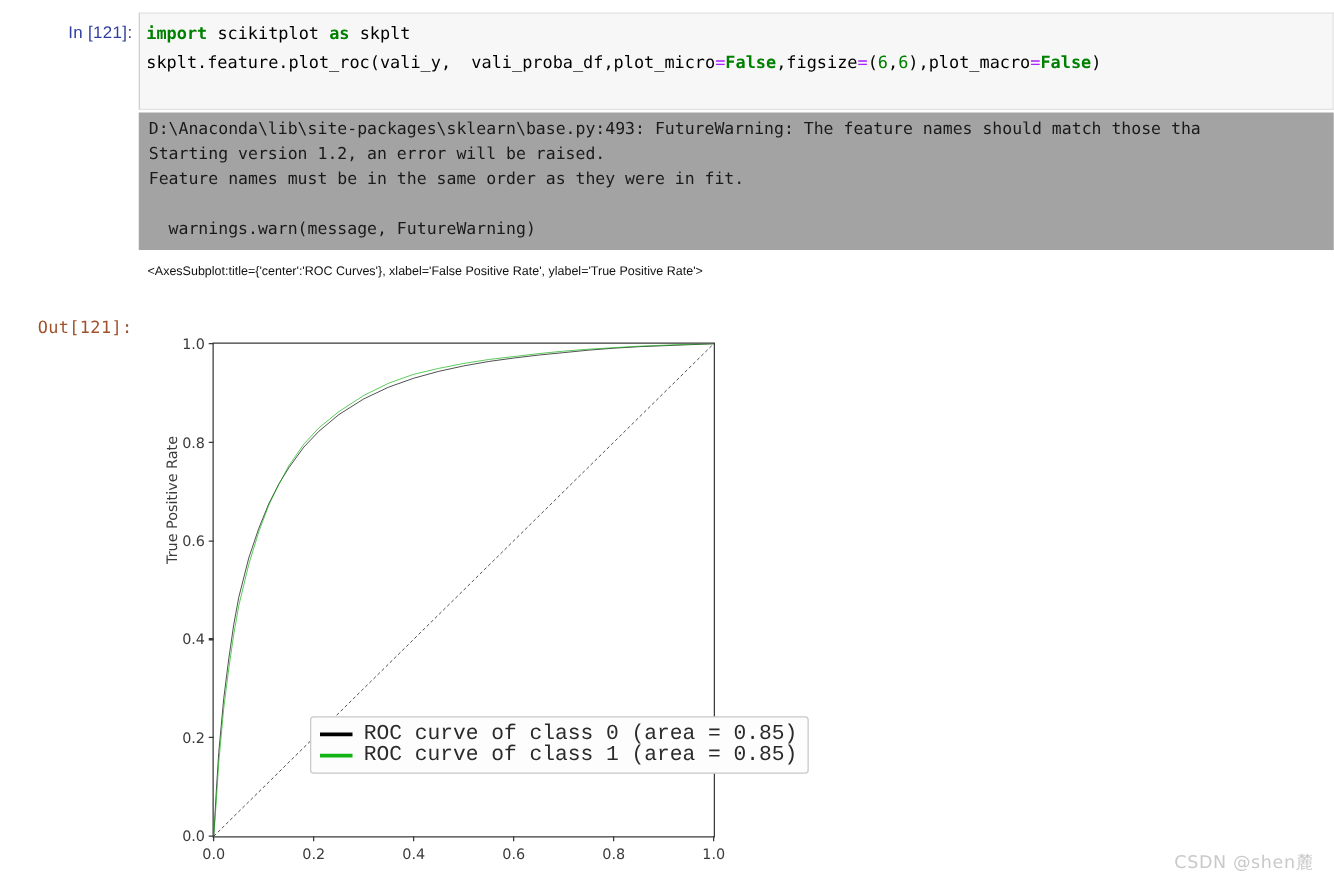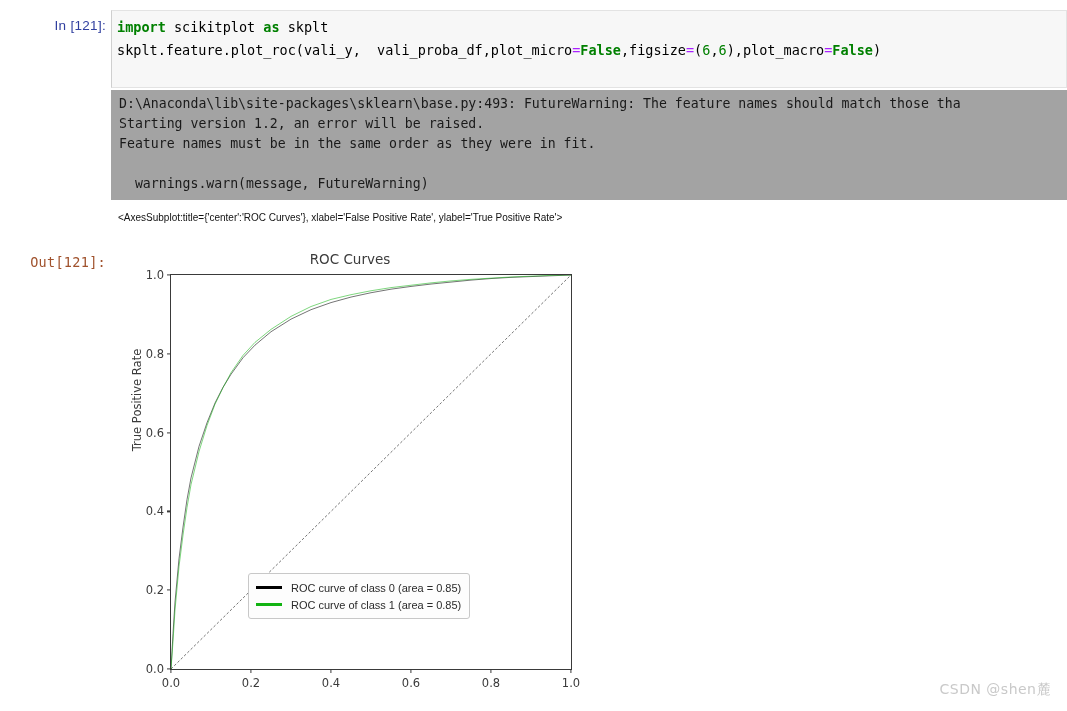--- a/index.html
+++ b/index.html
@@ -227,23 +227,23 @@
     height: 17px;
     white-space: nowrap;
   }
   .legend-swatch {
     width: 26px;
     height: 2.6px;
     margin-right: 9px;
     flex: 0 0 auto;
   }
   .legend-label {
-    font-size: 11px;
+    font-size: 17px;
     color: #2b2b2b;
-    font-family: Liberation Sans, sans-serif;
+    font-family: Liberation Mono, monospace;
   }
 
   
   .watermark {
     position: absolute;
     right: 16px;
     bottom: 12px;
     font-size: 14px;
     color: #c9c9c9;
     letter-spacing: 0.5px;
@@ -269,21 +269,20 @@
   <div class="warn-line spacer"></div>
   <div class="warn-line">  warnings.warn(message, FutureWarning)</div>
 </div>
 
 <div class="nb-out-row">
   <div class="out-prompt">Out[121]:</div>
   <div class="out-text">&lt;AxesSubplot:title={'center':'ROC Curves'}, xlabel='False Positive Rate', ylabel='True Positive Rate'&gt;</div>
 </div>
 
 <div class="figure">
-  <div class="fig-title">ROC Curves</div>
   <div class="ylabel">True Positive Rate</div>
 
   <div class="plot-area">
     <svg class="plot-svg" viewBox="0 0 100 100" preserveAspectRatio="none">
       <polyline id="chance-line" fill="none" stroke="#000000" stroke-width="0.55" stroke-dasharray="2.6,2.0" vector-effect="non-scaling-stroke" points="0.000,100.000 100.000,0.000"></polyline>
       <polyline id="series-0" fill="none" stroke="#000000" stroke-width="0.55" vector-effect="non-scaling-stroke" points="0.000,100.000 0.500,91.000 1.000,83.000 2.000,72.000 3.000,64.000 4.000,57.000 5.000,51.500 7.000,43.500 9.000,37.500 11.000,32.500 13.000,28.500 15.000,25.200 18.000,21.000 21.000,17.800 25.000,14.400 30.000,11.200 35.000,8.800 40.000,7.000 45.000,5.600 50.000,4.500 55.000,3.600 60.000,2.900 65.000,2.300 70.000,1.800 75.000,1.300 80.000,0.900 85.000,0.600 90.000,0.400 95.000,0.200 100.000,0.000"></polyline>
       <polyline id="series-1" fill="none" stroke="#12b312" stroke-width="0.55" vector-effect="non-scaling-stroke" points="0.000,100.000 0.500,93.000 1.000,85.000 2.000,74.000 3.000,66.000 4.000,59.000 5.000,53.200 7.000,44.800 9.000,38.200 11.000,32.800 13.000,28.600 15.000,24.800 18.000,20.400 21.000,17.100 25.000,13.800 30.000,10.500 35.000,8.000 40.000,6.200 45.000,5.000 50.000,4.000 55.000,3.200 60.000,2.600 65.000,2.000 70.000,1.500 75.000,1.100 80.000,0.800 85.000,0.500 90.000,0.300 95.000,0.100 100.000,0.000"></polyline>
     </svg>
     <div id="ticks-holder">
         <div class="ytick" style="top: 100%;">0.0</div>

